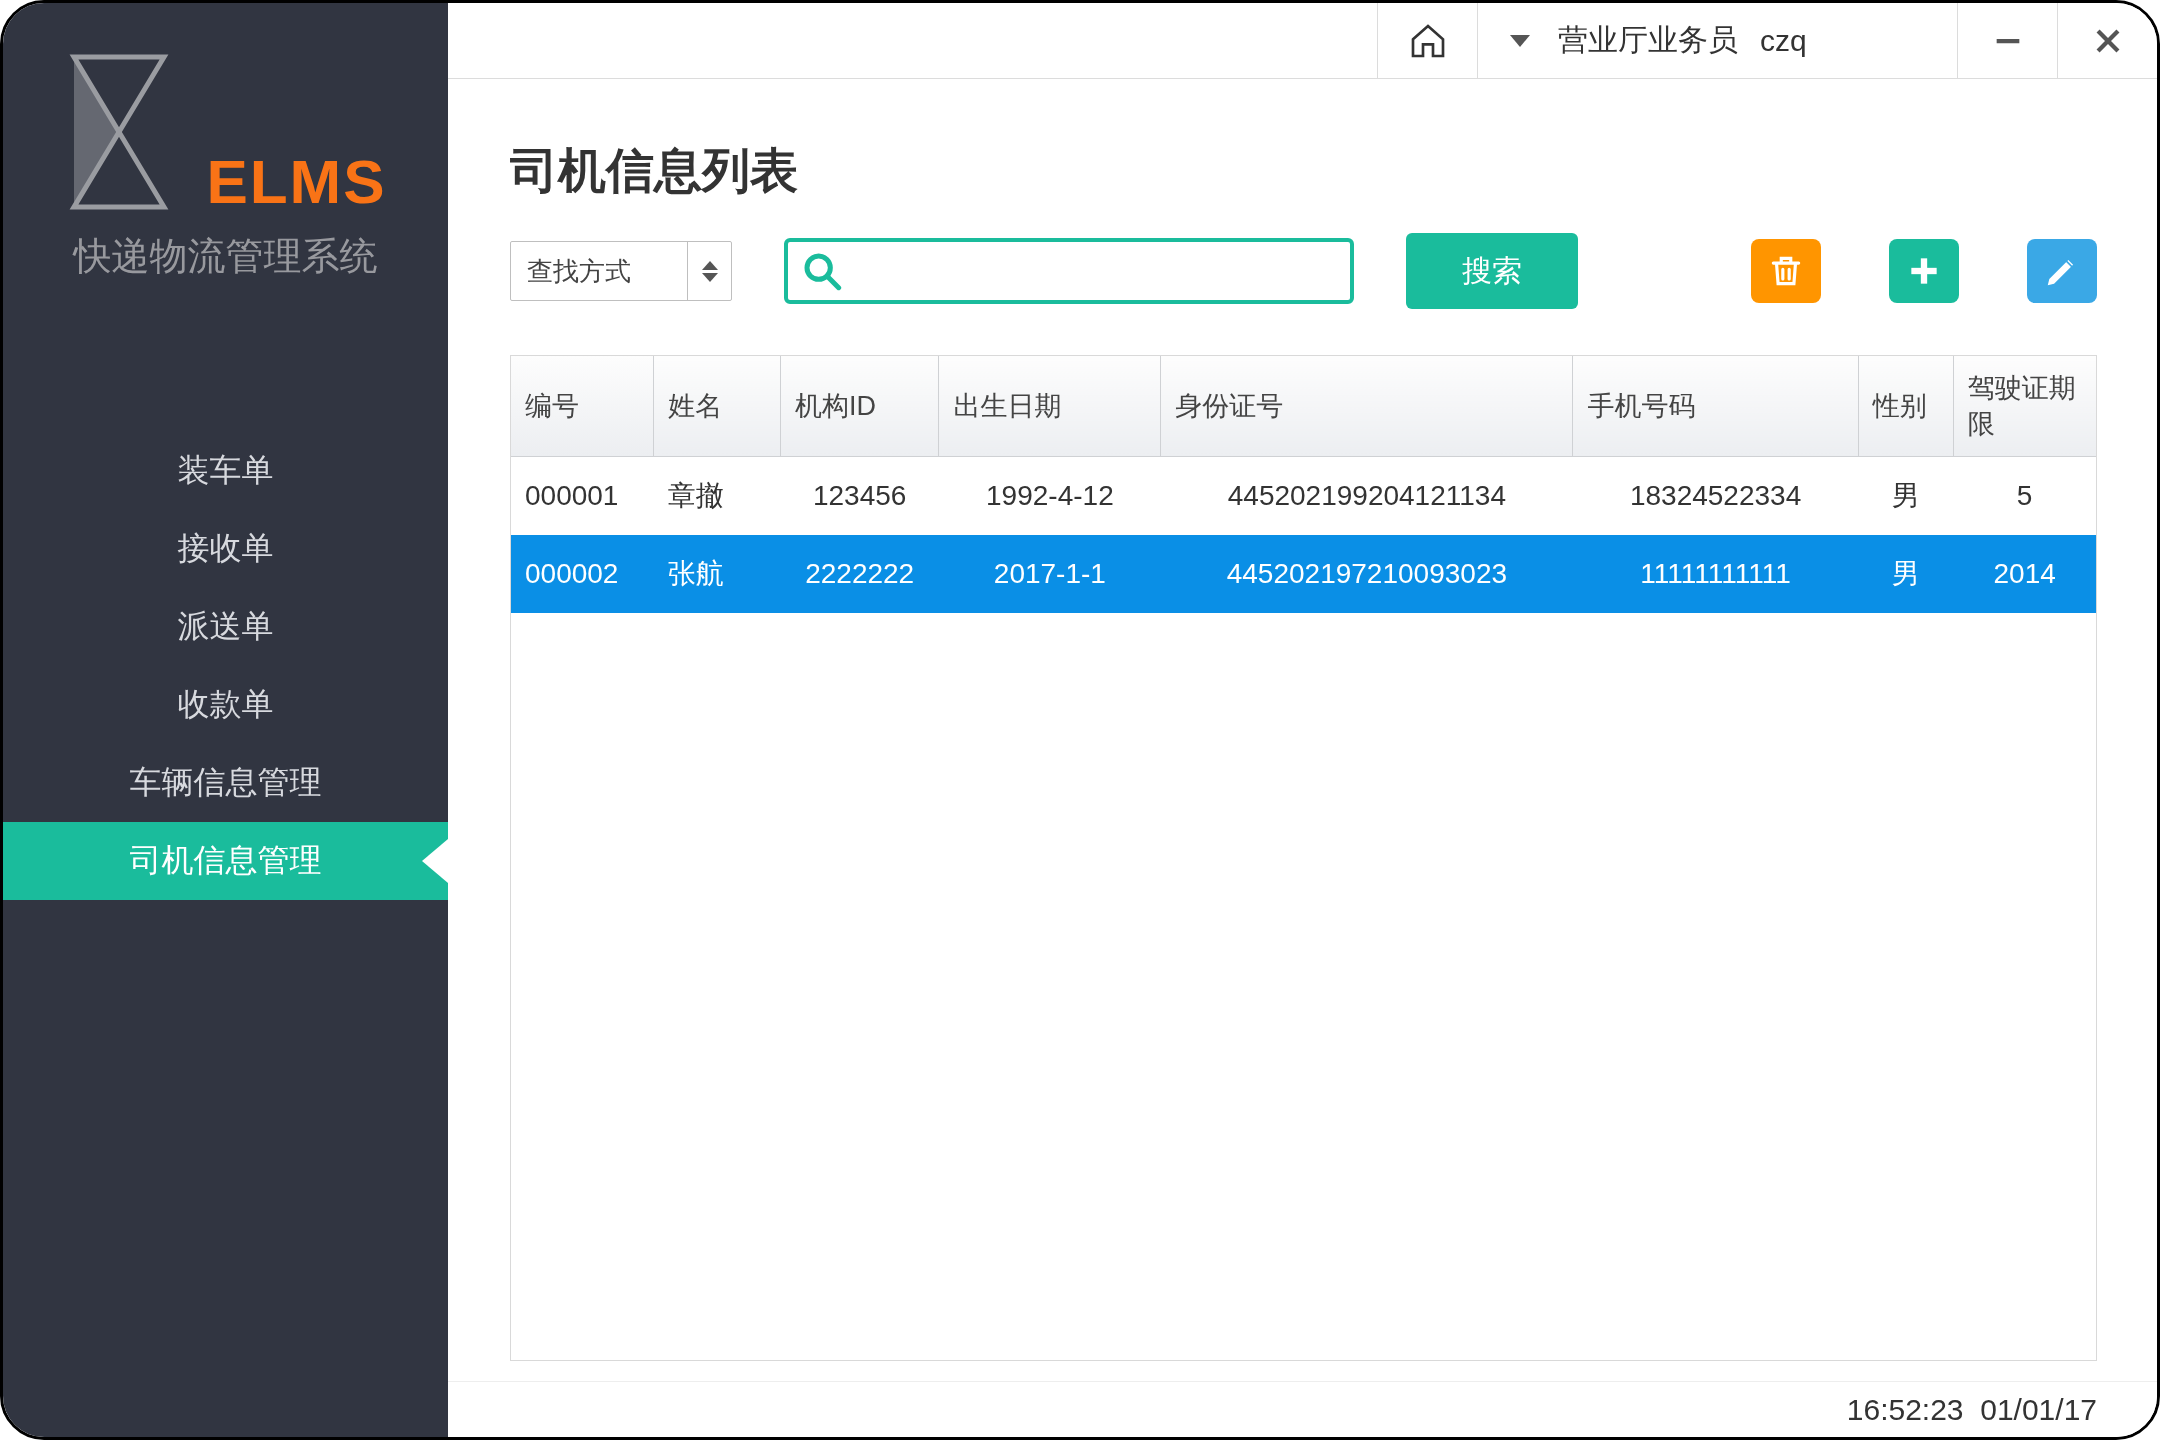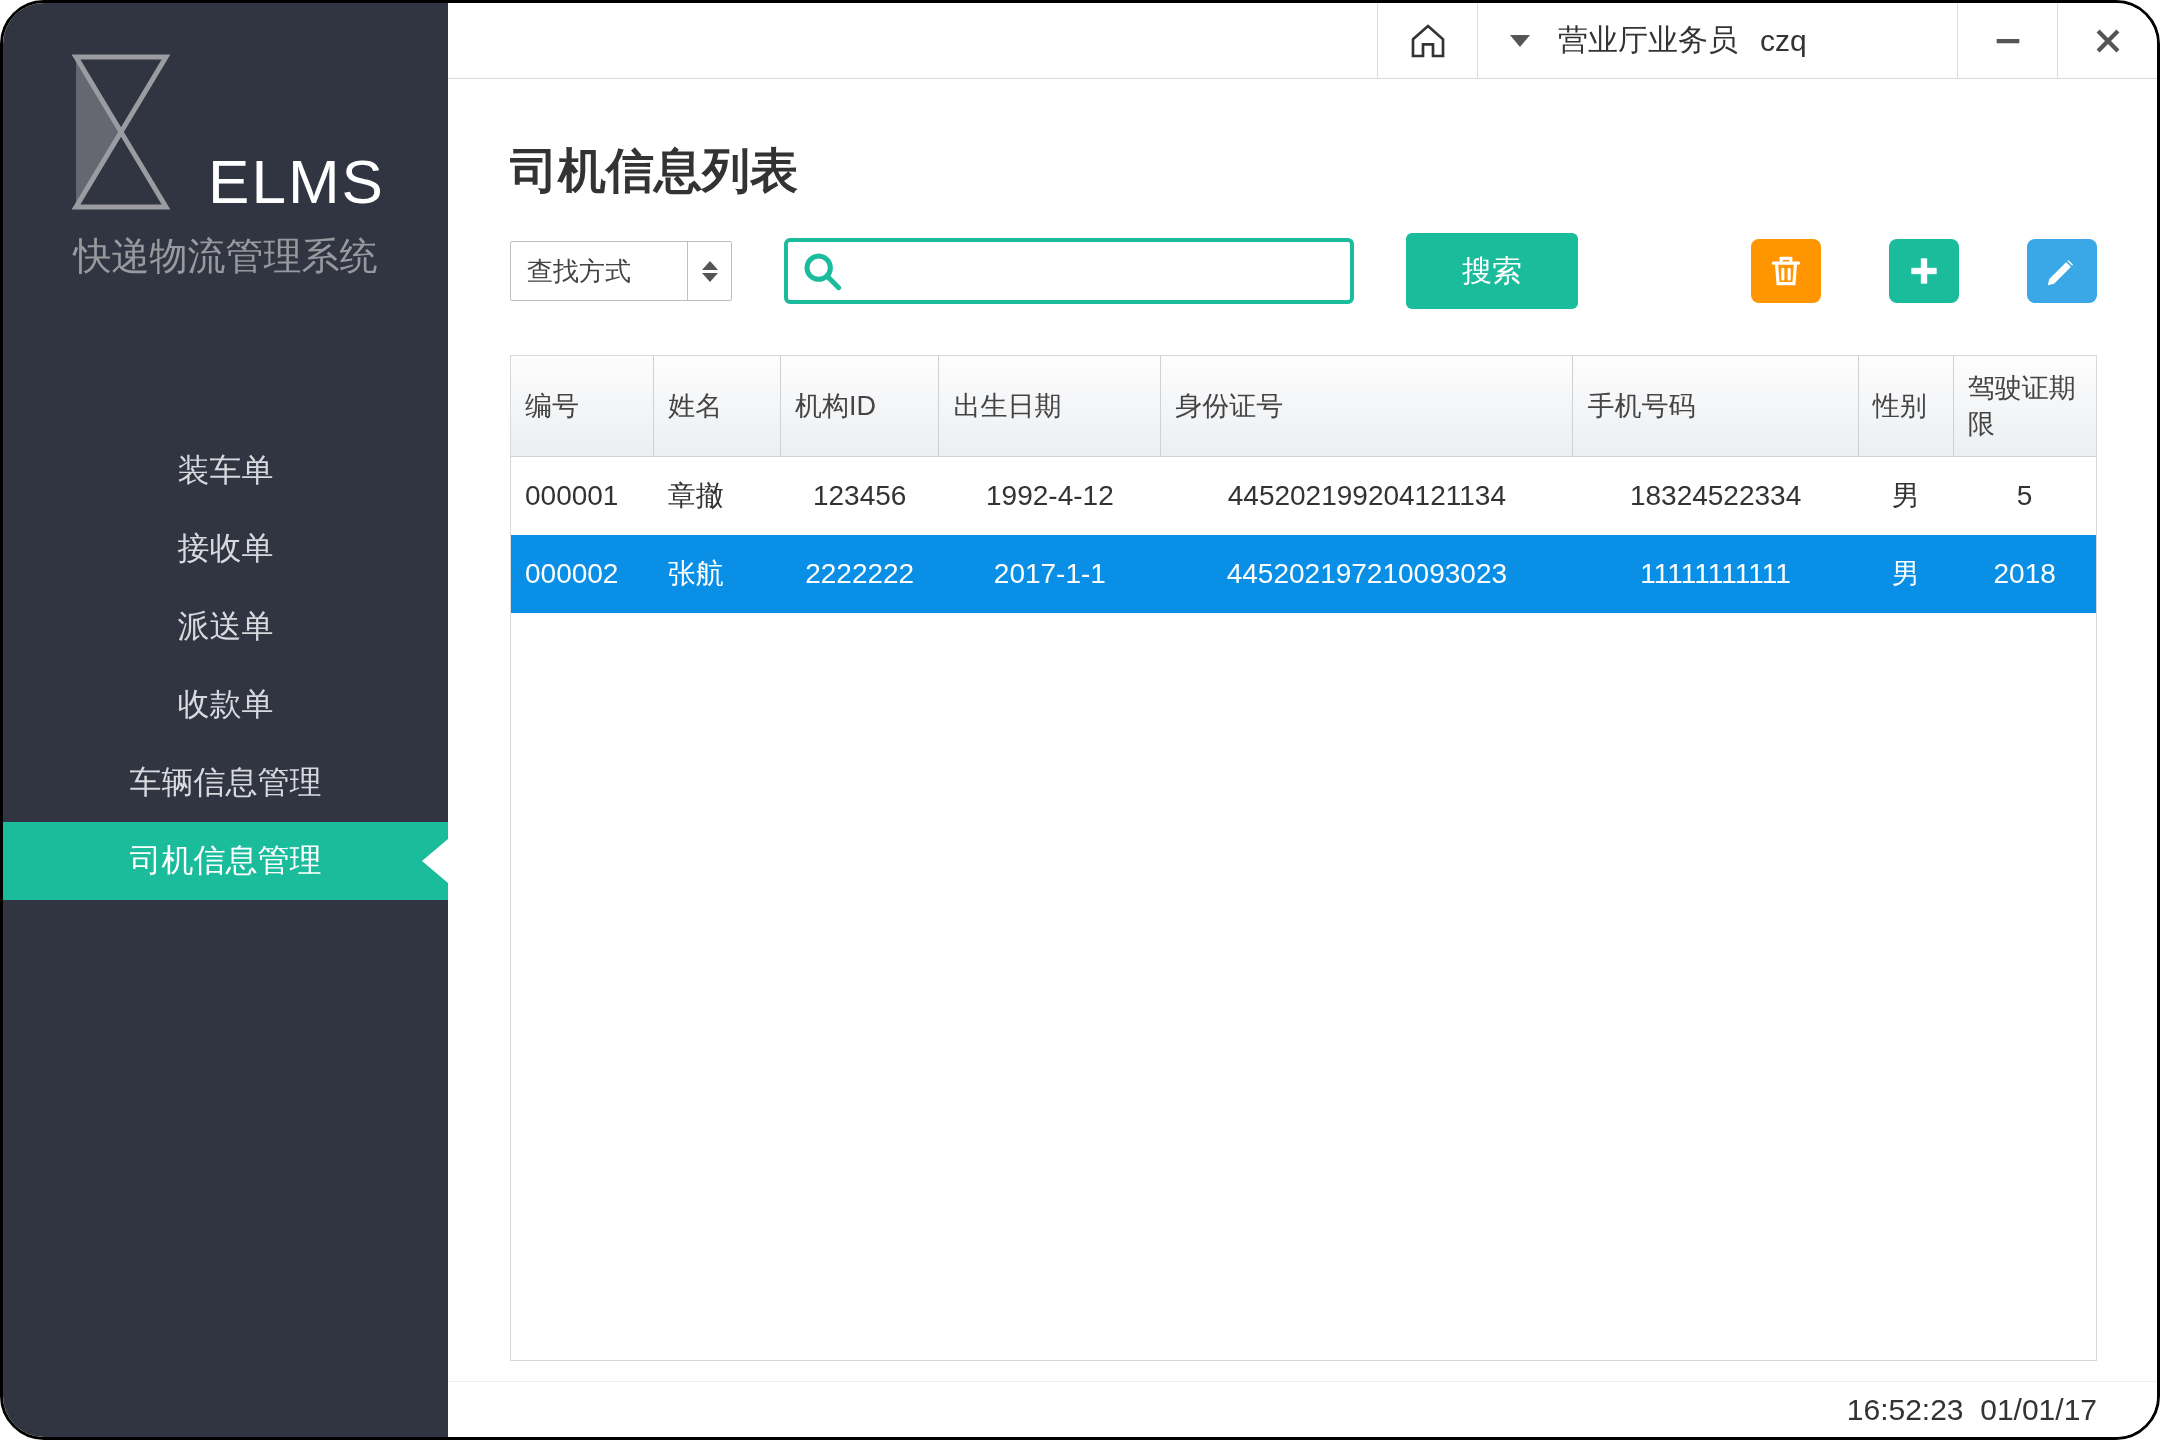--- a/index.html
+++ b/index.html
@@ -31,21 +31,21 @@
     align-items: stretch;
   }
   .brand {
     padding: 44px 30px 40px;
     text-align: center;
   }
   .brand-logo {
     display: flex; justify-content: center; gap: 4px; align-items: flex-end;
   }
   .brand-name {
-    font-size: 62px; letter-spacing: 2px; color: #ffffff; font-weight: 400; margin-left: 28px;
+    font-size: 62px; letter-spacing: 2px; color: #f97316; font-weight: 700; margin-left: 28px;
   }
   .brand-sub {
     margin-top: 14px;
     font-size: 38px; color: #98999e;
   }
   .nav { margin-top: 110px; }
   .nav-item {
     position: relative;
     height: 78px;
     display: flex; align-items: center; justify-content: center;
@@ -335,21 +335,21 @@
                   <td style="text-align: center;">5</td>
                 </tr>
                 <tr class="selected">
                   <td>000002</td>
                   <td>张航</td>
                   <td style="text-align: center;">2222222</td>
                   <td style="text-align: center;">2017-1-1</td>
                   <td style="text-align: center; margin-top: 24px;">445202197210093023</td>
                   <td style="text-align: center;">11111111111</td>
                   <td style="text-align: center;">男</td>
-                  <td style="text-align: center;">2018</td>
+                  <td style="text-align: center;">2014</td>
                 </tr>
               </tbody>
           </table>
         </div>
       </div>
 
       <div class="statusbar">
         <span>16:52:23</span>
         &nbsp;&nbsp;
         <span>01/01/17</span>

